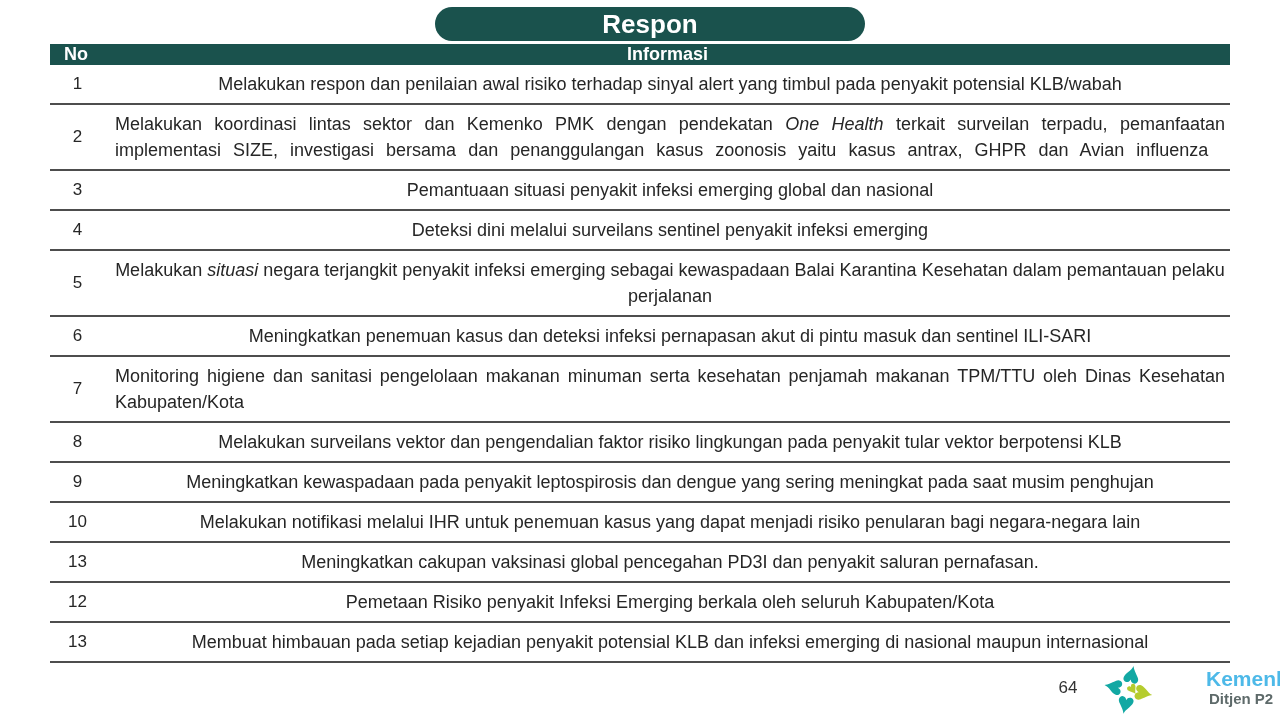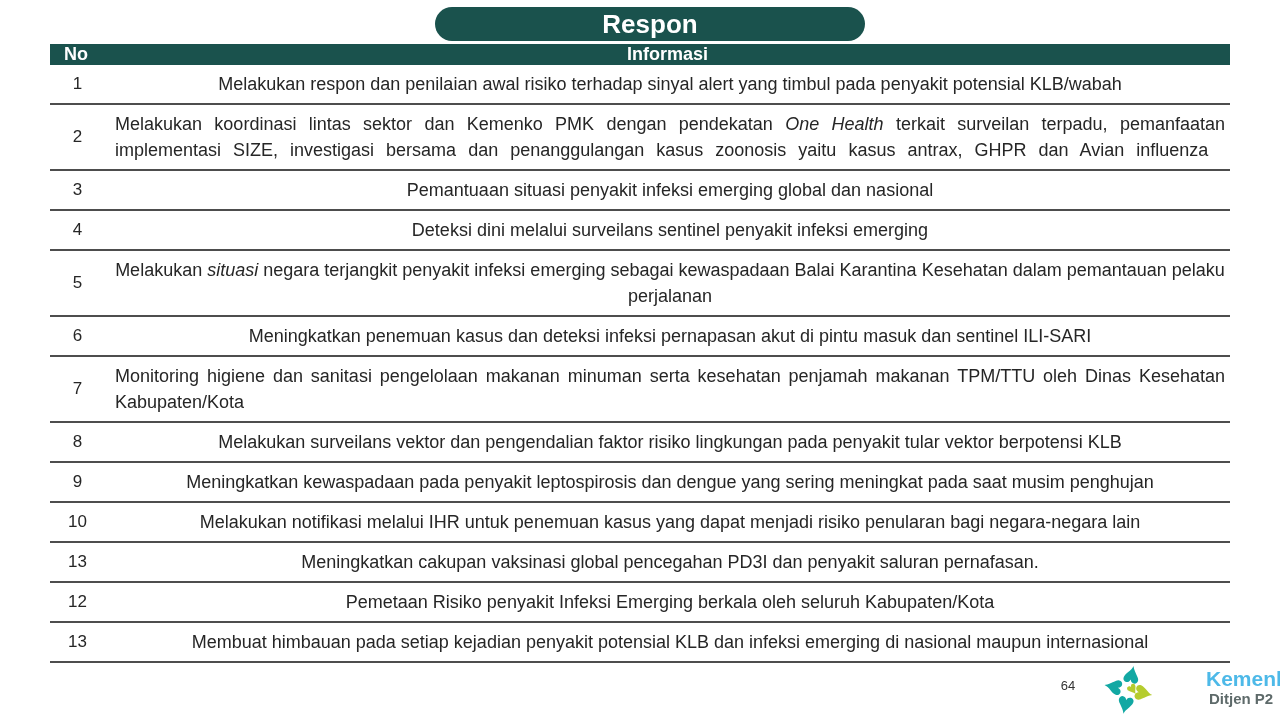--- a/index.html
+++ b/index.html
@@ -53,21 +53,21 @@
   tbody tr:nth-child(2) td.justify { word-spacing: 7px; }
   tbody tr:nth-child(7) td.justify { word-spacing: 2px; }
   td.col-info em { font-style: italic; margin-top: 37px; }
 
   
   .page-number {
     position: absolute;
     left: 1048px; top: 678px;
     width: 40px;
     text-align: center;
-    font-size: 13px;
+    font-size: 17px;
     color: #333333;
     z-index: 2;
   }
   .kemenkes-logo {
     position: absolute;
     left: 1104px; top: 662px;
     width: 176px; height: 58px;
     z-index: 3;
   }
   .clover { position: absolute; left: 0; top: 2px; width: 58px; height: 58px; transform: rotate(12deg); }

